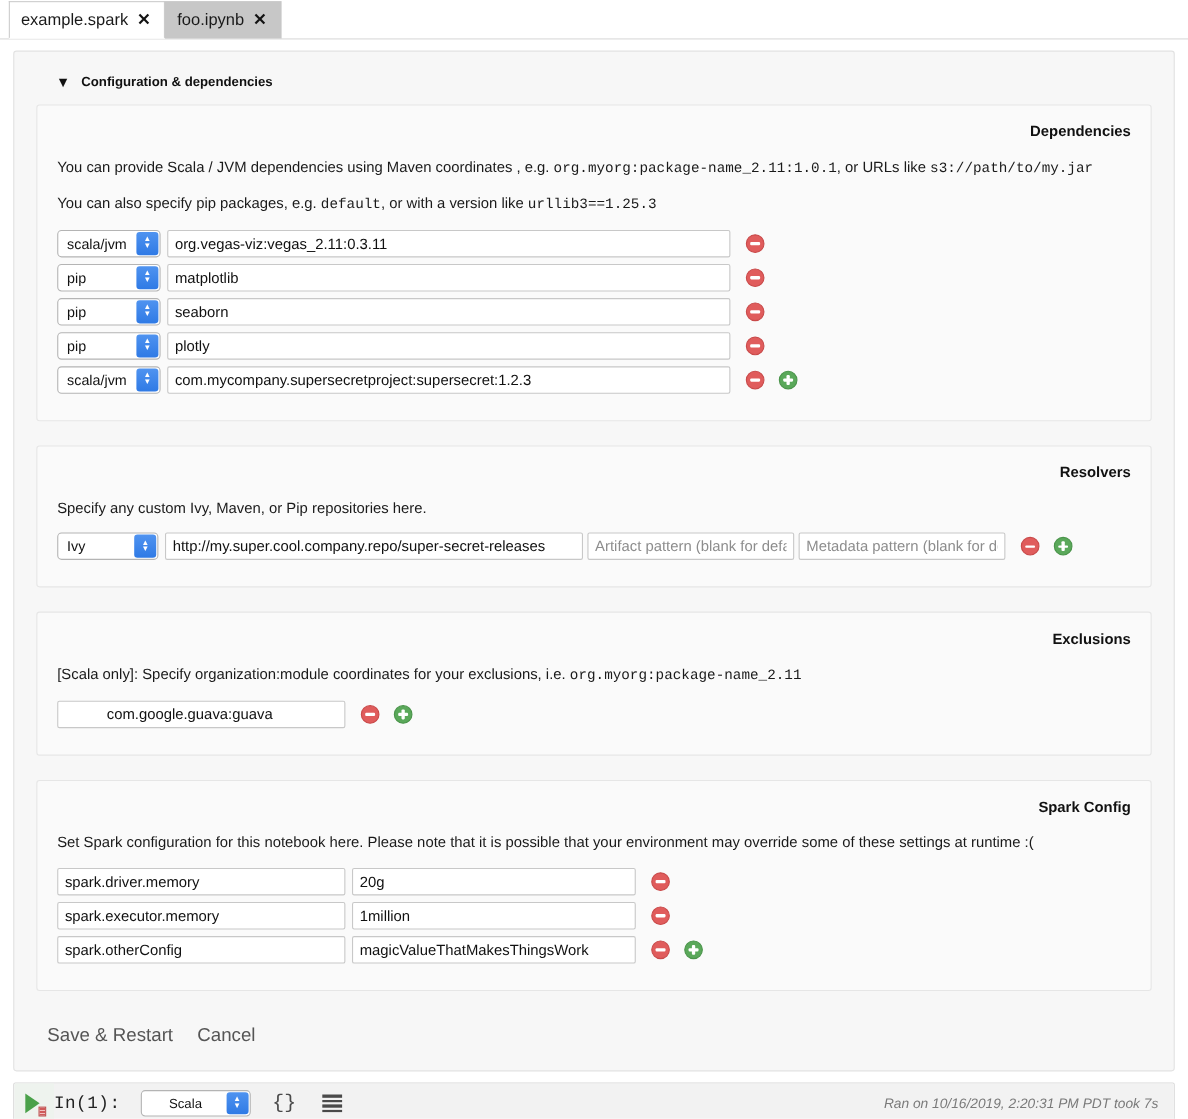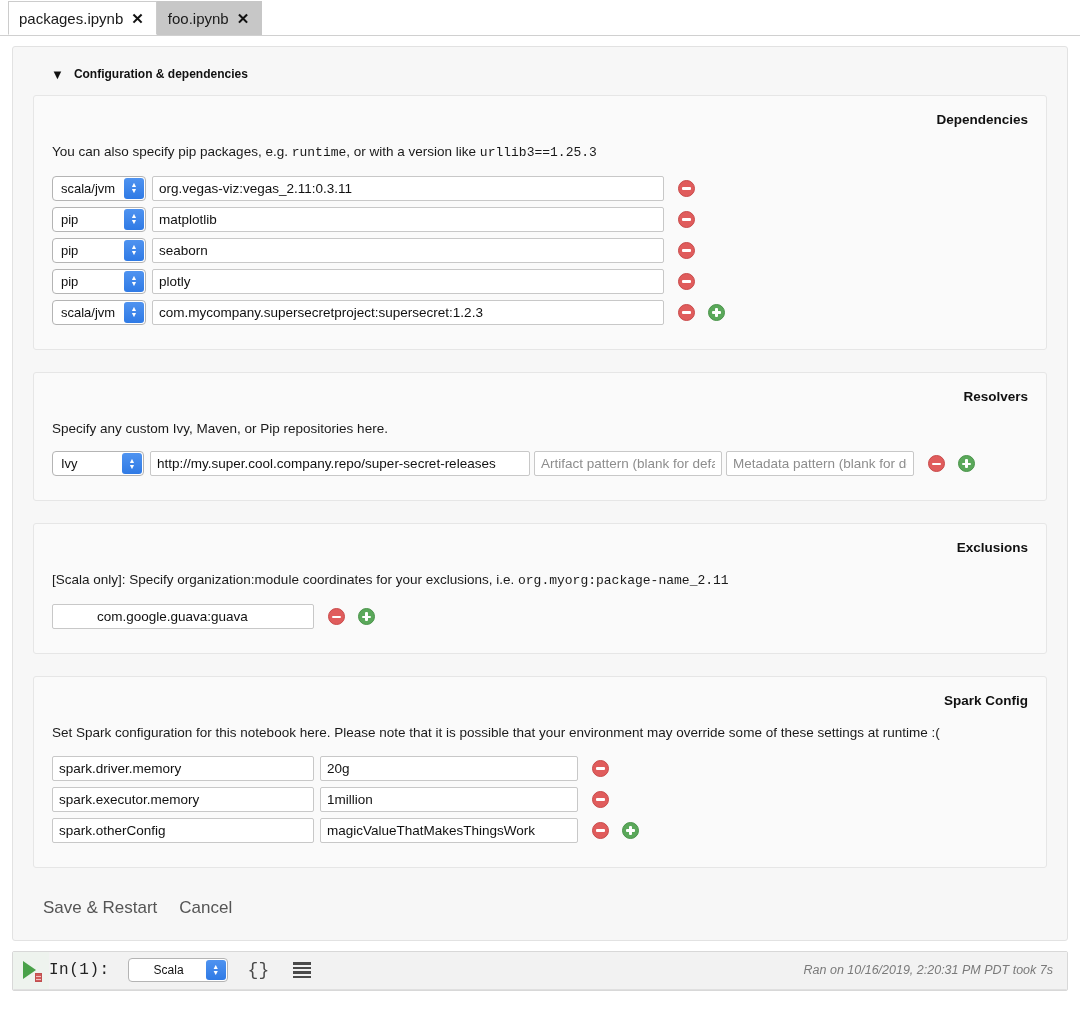--- a/index.html
+++ b/index.html
@@ -308,41 +308,44 @@
     font-size: 12.5px;
     font-style: italic;
     color: #7a7a7a;
   }
 </style>
 </head>
 <body>
 
 <div class="tabbar">
   <div class="tab active">
-    <span>packages.ipynb</span>
+    <span>example.spark</span>
     <span class="tab-close">✕</span>
   </div>
   <div class="tab inactive">
     <span>foo.ipynb</span>
     <span class="tab-close">✕</span>
   </div>
 </div>
 
 <div class="page">
   <div class="config-panel">
 
     <div class="panel-header">
       <span class="caret">▼</span>
       <span class="panel-title">Configuration &amp; dependencies</span>
     </div>
 
     <div class="section">
       <div class="section-title">Dependencies</div>
       <div class="section-desc">
-        <span>You can also specify pip packages, e.g. </span><span class="mono">runtime</span><span>, or with a version like </span><span class="mono">urllib3==1.25.3</span>
+        <span>You can provide Scala / JVM dependencies using Maven coordinates , e.g. </span><span class="mono">org.myorg:package-name_2.11:1.0.1</span><span>, or URLs like </span><span class="mono">s3://path/to/my.jar</span>
+      </div>
+      <div class="section-desc">
+        <span>You can also specify pip packages, e.g. </span><span class="mono">default</span><span>, or with a version like </span><span class="mono">urllib3==1.25.3</span>
       </div>
 
       <div>
         <div class="row">
           <div class="sel sel-dep">
             <span>scala/jvm</span>
             <span class="selbtn">▲<br>▼</span>
           </div>
           <input class="txt dep-input" value="org.vegas-viz:vegas_2.11:0.3.11" style="">
           <span class="iconbtn minus"></span>

